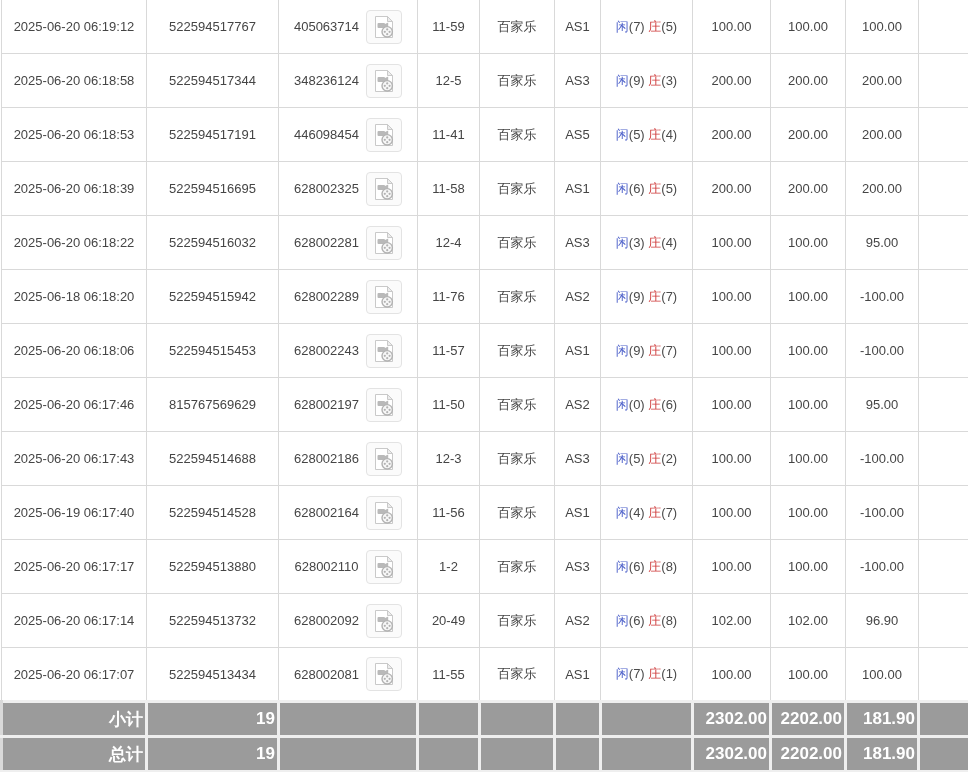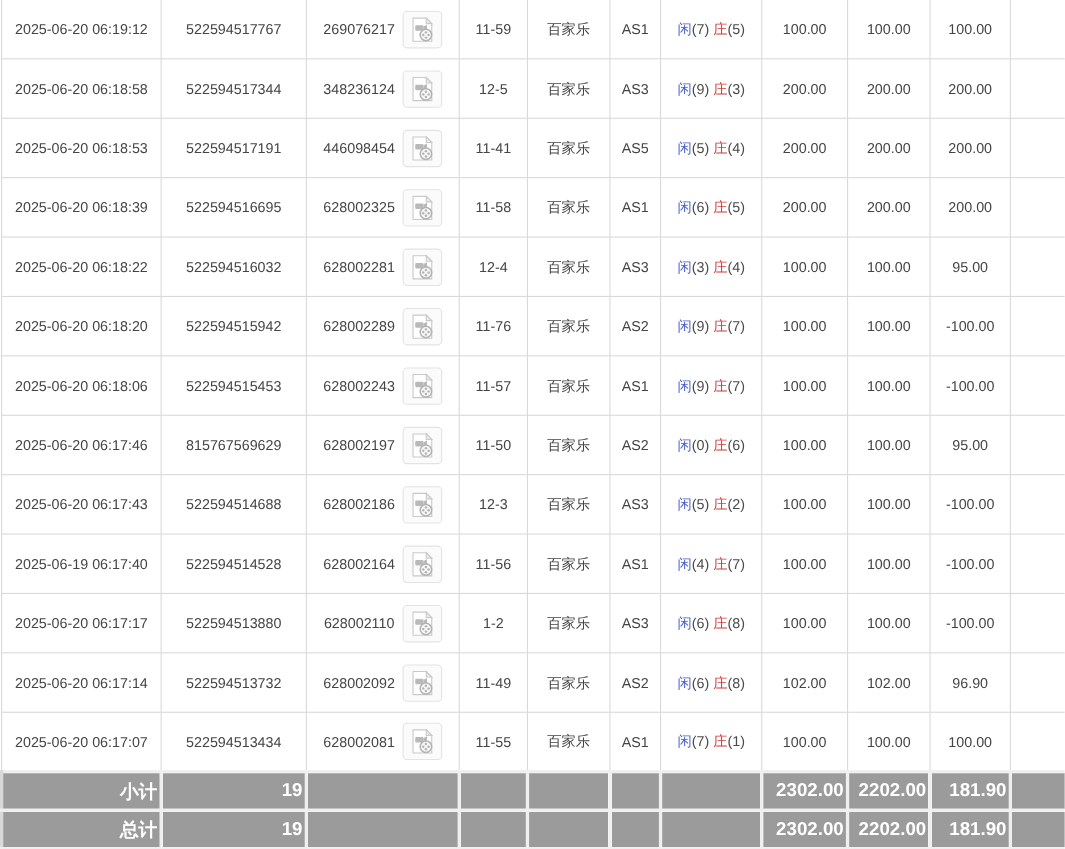--- a/index.html
+++ b/index.html
@@ -86,21 +86,21 @@
         <col style="width:75px">
       <col style="width:73px">
         <col style="width:78px">
     </colgroup>
     <tbody id="data-rows">
         <tr class="data-row">
           <td>2025-06-20 06:19:12</td>
           <td>522594517767</td>
           <td>
             <span class="round-cell-inner">
-              <span>269076217</span>
+              <span>405063714</span>
   <button class="video-btn" type="button">
     <span style="display:inline-flex;">
       <svg width="22" height="24" viewBox="0 0 22 24" aria-hidden="true">
         <path d="M2.5 1.5 h12 l5 5 v16 h-17 z" fill="#ffffff" stroke="#c9c9c9" stroke-width="1"></path>
         <path d="M14.5 1.5 l5 5 h-5 z" fill="#ececec" stroke="#c9c9c9" stroke-width="1"></path>
         <rect x="4.5" y="8" width="7.5" height="5" rx="1" fill="#b9b9b9"></rect>
         <path d="M12 9 l3.2 -1.6 v6.2 l-3.2 -1.6 z" fill="#b9b9b9"></path>
         <circle cx="14.2" cy="16.8" r="5.2" fill="#f7f7f7" stroke="#b2b2b2" stroke-width="1.4"></circle>
         <circle cx="14.2" cy="14.4" r="1.1" fill="#b2b2b2"></circle>
         <circle cx="14.2" cy="19.2" r="1.1" fill="#b2b2b2"></circle>
@@ -242,21 +242,21 @@
           <td>12-4</td>
           <td>百家乐</td>
           <td>AS3</td>
           <td><span class="player-label">闲</span><span class="score">(3)</span> <span class="banker-label">庄</span><span class="score">(4)</span></td>
           <td class="amount-blue">100.00</td>
           <td>100.00</td>
           <td>95.00</td>
           <td></td>
         </tr>
         <tr class="data-row">
-          <td>2025-06-20 06:18:20</td>
+          <td>2025-06-18 06:18:20</td>
           <td>522594515942</td>
           <td>
             <span class="round-cell-inner">
               <span>628002289</span>
   <button class="video-btn" type="button">
     <span style="display:inline-flex;">
       <svg width="22" height="24" viewBox="0 0 22 24" aria-hidden="true">
         <path d="M2.5 1.5 h12 l5 5 v16 h-17 z" fill="#ffffff" stroke="#c9c9c9" stroke-width="1"></path>
         <path d="M14.5 1.5 l5 5 h-5 z" fill="#ececec" stroke="#c9c9c9" stroke-width="1"></path>
         <rect x="4.5" y="8" width="7.5" height="5" rx="1" fill="#b9b9b9"></rect>
@@ -456,21 +456,21 @@
         <circle cx="14.2" cy="16.8" r="5.2" fill="#f7f7f7" stroke="#b2b2b2" stroke-width="1.4"></circle>
         <circle cx="14.2" cy="14.4" r="1.1" fill="#b2b2b2"></circle>
         <circle cx="14.2" cy="19.2" r="1.1" fill="#b2b2b2"></circle>
         <circle cx="11.8" cy="16.8" r="1.1" fill="#b2b2b2"></circle>
         <circle cx="16.6" cy="16.8" r="1.1" fill="#b2b2b2"></circle>
       </svg>
     </span>
   </button>
 </span>
           </td>
-          <td>11-49</td>
+          <td>20-49</td>
           <td>百家乐</td>
           <td>AS2</td>
           <td><span class="player-label">闲</span><span class="score">(6)</span> <span class="banker-label">庄</span><span class="score">(8)</span></td>
           <td class="amount-blue">102.00</td>
           <td>102.00</td>
           <td>96.90</td>
           <td></td>
         </tr>
         <tr class="data-row">
           <td>2025-06-20 06:17:07</td>

